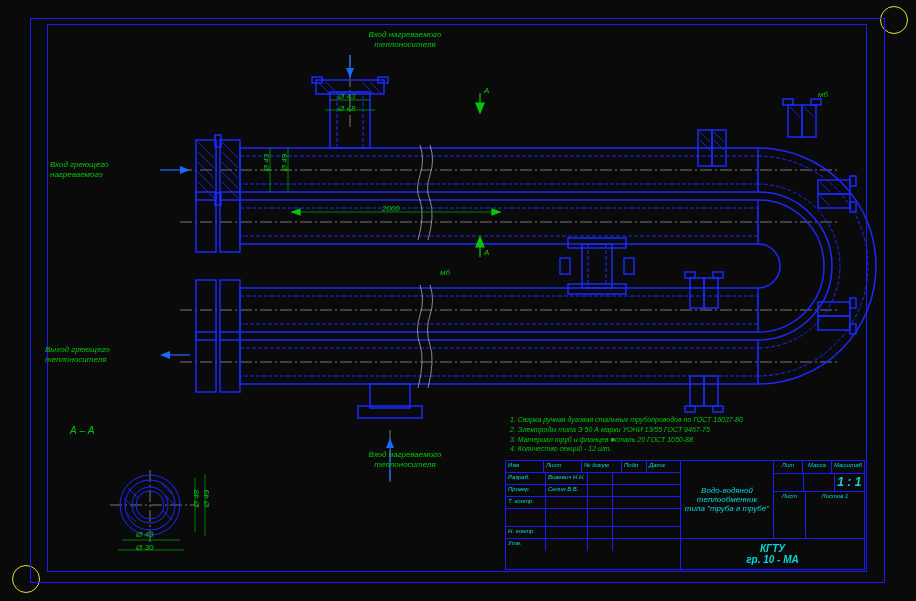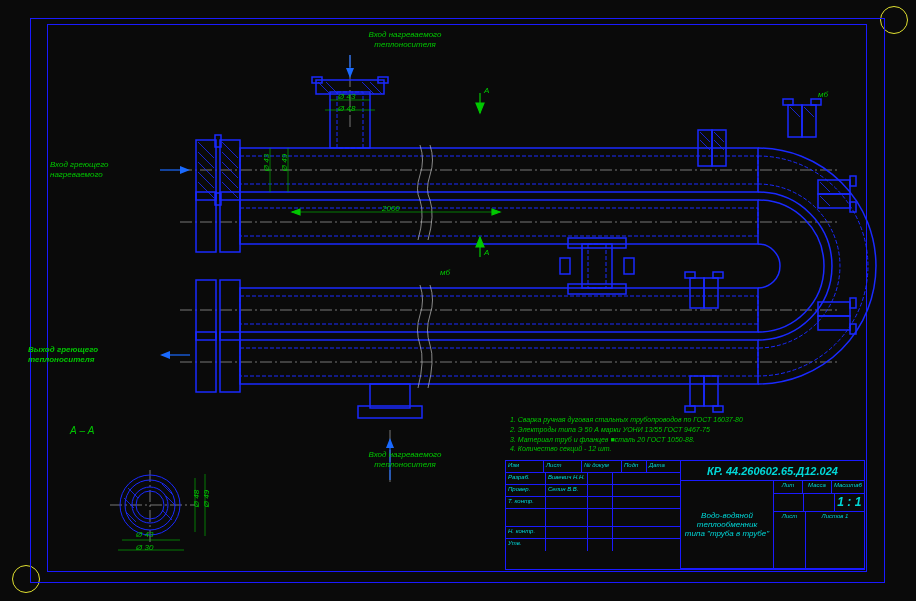--- a/index.html
+++ b/index.html
@@ -38,21 +38,21 @@
   .corner-bl { bottom: 8px; left: 12px; }
   .green-text {
     position: absolute;
     color: #00c800;
     font-size: 8px;
     font-style: italic;
     line-height: 1.2;
   }
   .label-input-top { left: 345px; top: 30px; width: 120px; text-align: center; }
   .label-input-left { left: 50px; top: 160px; width: 110px; }
-  .label-output-left { left: 28px; top: 345px; width: 115px; font-weight: bold; }
+  .label-output-left { left: 45px; top: 345px; width: 115px; }
   .label-input-bottom { left: 345px; top: 450px; width: 120px; text-align: center; }
   .section-label { left: 70px; top: 425px; color: #00c800; font-size: 10px; font-style: italic; }
   .dim-text {
     position: absolute;
     color: #00c800;
     font-size: 8px;
     font-style: italic;
   }
   .notes-block {
     position: absolute;
@@ -422,21 +422,20 @@
         <div class="tb-cell-5"></div>
     </div>
     <div class="tb-row">
       <div class="tb-cell-1" style="width:40px">Утв.</div>
       <div class="tb-cell-3"></div>
         <div class="tb-cell-4"></div>
         <div class="tb-cell-5"></div>
     </div>
   </div>
   <div class="tb-right">
-    <div class="tb-title-row">КР. 44.260602.65.Д12.024</div>
     <div class="tb-mid-row">
       <div class="tb-desc">
         <span>Водо-водяной теплообменник</span>
         <span>типа "труба в трубе"</span>
       </div>
       <div class="tb-meta">
         <div class="tb-meta-row">
           <div class="tb-meta-cell">Лит</div>
           <div class="tb-meta-cell">Масса</div>
           <div class="tb-meta-cell">Масштаб</div>
@@ -445,14 +444,20 @@
           <div class="tb-meta-cell"></div>
           <div class="tb-meta-cell"></div>
           <div class="tb-meta-cell" style="font-size:12px;font-weight:bold">1 : 1</div>
         </div>
         <div class="tb-meta-row">
           <div class="tb-meta-cell">Лист</div>
           <div class="tb-meta-cell" style="flex:2">Листов 1</div>
         </div>
       </div>
     </div>
+    <div class="tb-bottom-row">
+      <div class="tb-org">
+        <span>КГТУ</span>
+        <span>гр. 10 - МА</span>
+      </div>
+    </div>
   </div>
 </div>
 
 </body></html>

